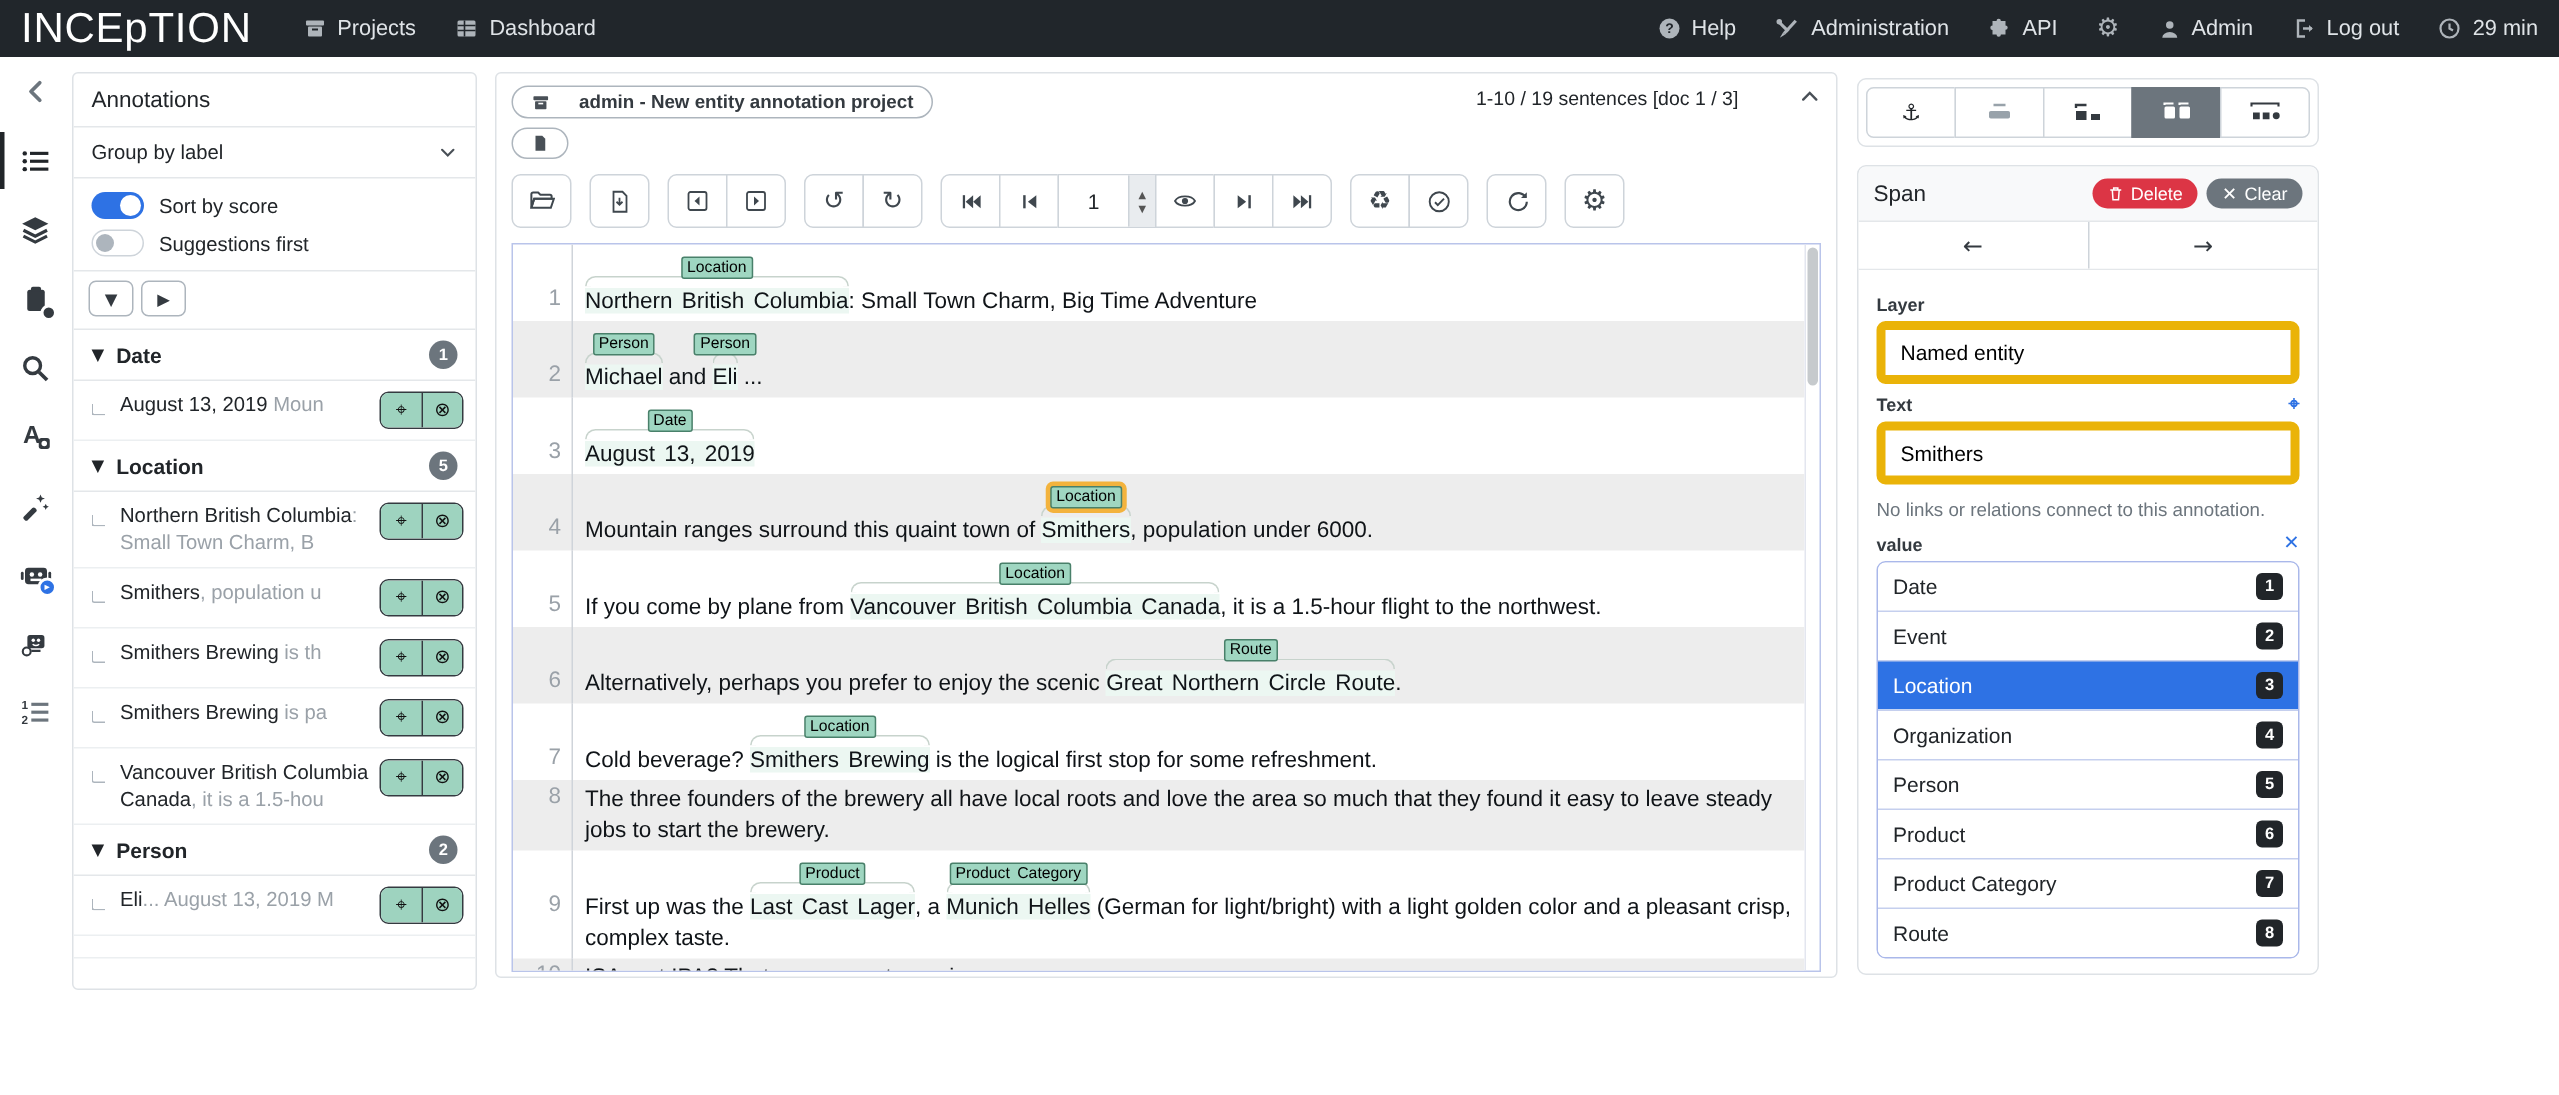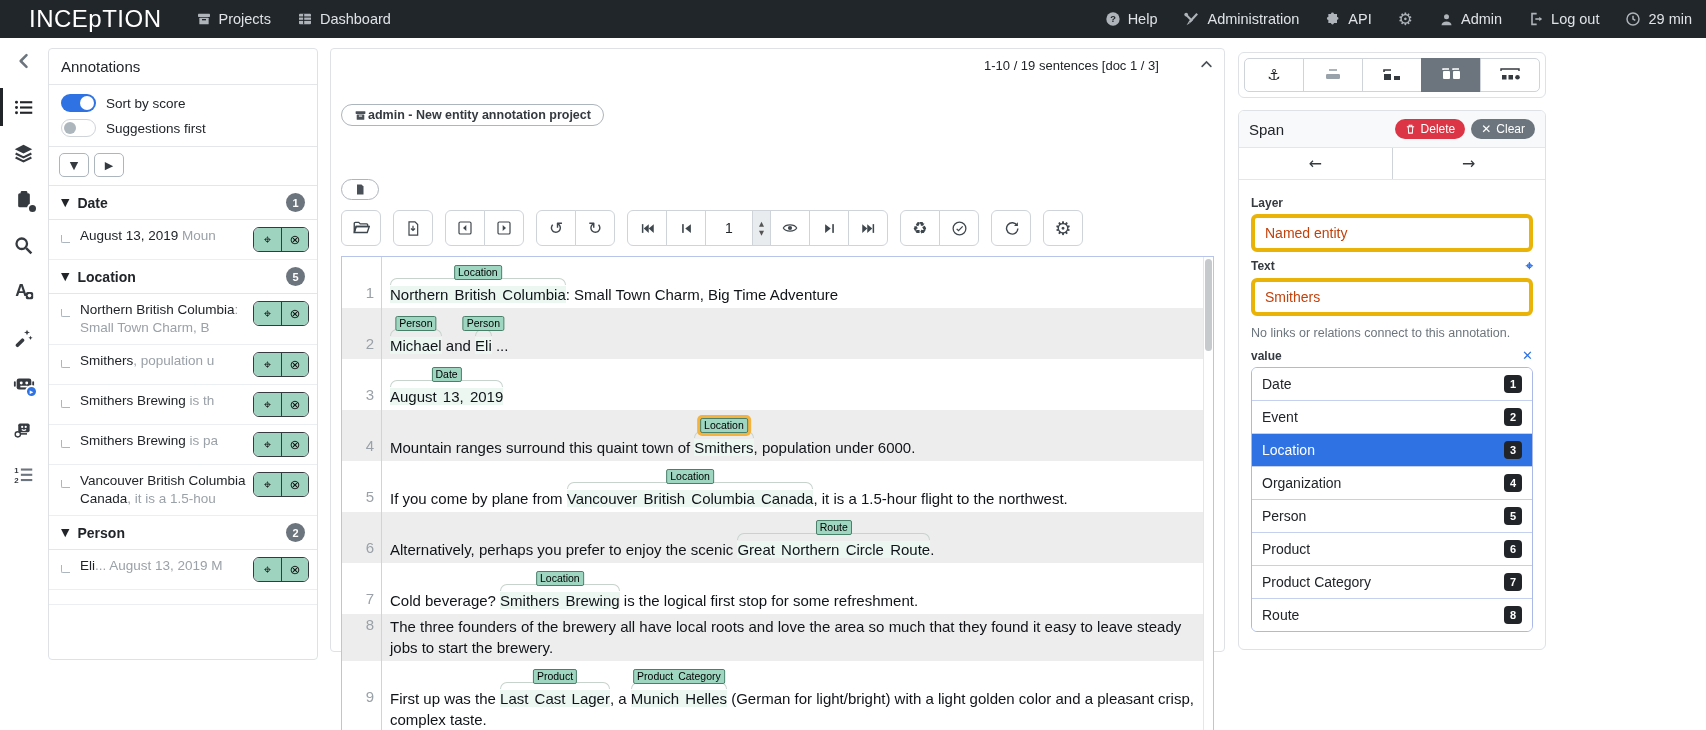--- a/index.html
+++ b/index.html
@@ -12,21 +12,21 @@
     overflow:hidden;
   }
   .glyph { font-family:"DejaVu Sans",sans-serif; }
 
   
   .topbar{
     position:absolute; top:0; left:0; right:0; height:38px;
     background:#21262b; display:flex; align-items:center;
     color:#e9ecef; font-size:14.5px; padding:0 14px;
   }
-  .brand{ font-size:24px; letter-spacing:.5px; color:#fff; margin-right:34px; font-weight:500;margin-left:15px;}
+  .brand{ font-size:28px; letter-spacing:.5px; color:#fff; margin-right:34px; font-weight:500;}
   .tb-item{ display:flex; align-items:center; gap:7px; margin-right:26px; cursor:pointer; color:#dfe3e7;}
   .tb-item svg{ display:block; }
   .tb-right{ margin-left:auto; display:flex; align-items:center; }
   .tb-right .tb-item{ margin-right:0; margin-left:26px; }
   .tb-ico{ color:#9aa1a8; }
 
   
   .rail{ position:absolute; top:38px; left:0; width:47px; bottom:0; background:#fff; }
   .rail-item{ position:relative; width:47px; height:46px; display:flex; align-items:center; justify-content:center; color:#343a40; cursor:pointer;}
   .rail-item.active::before{ content:""; position:absolute; left:0; top:4px; bottom:4px; width:3px; background:#212529;}
@@ -66,21 +66,21 @@
   .itm-btns .tealbtn{ width:27px; height:23px; background:#9ed3bf; border:none; border-left:1px solid #343a40; display:flex; align-items:center; justify-content:center; font-size:13px; color:#111; cursor:pointer; font-family:"DejaVu Sans",sans-serif;}
   .itm-btns .tealbtn:first-child{ border-left:none; }
 
   
   .main-card{
     position:absolute; top:48px; left:330px; width:895px; height:604px;
     background:#fff; border:1px solid #dee2e6; border-radius:4px; padding:8px 10px;
   }
   .mc-top{ display:flex; }
   .crumbs{ display:flex; flex-direction:column; gap:6px; }
-  .pill{ display:inline-flex; align-items:center; gap:1px; border:1px solid #adb5bd; border-radius:12px; padding:3px 12px; font-size:12.5px; font-weight:bold; color:#343a40; background:#fff; width:max-content; cursor:default;margin-top:47px;}
+  .pill{ display:inline-flex; align-items:center; gap:19px; border:1px solid #adb5bd; border-radius:12px; padding:3px 12px; font-size:12.5px; font-weight:bold; color:#343a40; background:#fff; width:max-content; cursor:default;}
   .pagination{ margin-left:auto; display:flex; gap:10px;justify-content:space-between; }
   .pag-text{ width:205px; font-size:13px; color:#212529; line-height:18px; text-align:left;}
   .collapse-btn{ color:#495057; cursor:pointer; height:18px; }
 
   .toolbar{ display:flex; align-items:center; gap:12px; margin-top:10px; }
   .tgroup{ display:flex; }
   .tbtn{
     min-width:40px; height:36px; background:#fff; border:1px solid #ced4da;
     display:flex; align-items:center; justify-content:center; color:#3f474e;
     cursor:pointer; font-size:17px; padding:0 8px;
@@ -134,21 +134,21 @@
   .span-head{ display:flex; align-items:center; padding:8px 10px; background:#f8f9fa; border-bottom:1px solid #e4e7ea;}
   .span-title{ font-size:15px; color:#212529; flex:1;}
   .btn-del{ background:#dc3545; color:#fff; border:none; border-radius:12px; font-size:12px; padding:3px 10px; display:flex; align-items:center; gap:5px; cursor:pointer; margin-right:6px;}
   .btn-clear{ background:#6c757d; color:#fff; border:none; border-radius:12px; font-size:12px; padding:3px 10px; display:flex; align-items:center; gap:5px; cursor:pointer;}
   .nav-arrows{ display:flex; border-bottom:1px solid #e4e7ea;}
   .arrow-btn{ flex:1; height:31px; background:#fff; border:none; border-left:1px solid #ced4da; font-size:16px; color:#343a40; cursor:pointer; font-family:"DejaVu Sans",sans-serif;}
   .arrow-btn:first-child{ border-left:none;}
   .span-body{ padding:10px 12px; }
   .fld-label{ font-size:12px; font-weight:bold; color:#343a40; margin:6px 0 4px; display:flex; align-items:center;}
   .fld-label .spacer{ flex:1; }
-  .fld-box{ border:4px solid #eab308; border-radius:6px; padding:7px 10px; font-size:14px; color:#c2410c; background:#fff; width:100%;}
+  .fld-box{ border:6px solid #eab308; border-radius:6px; padding:7px 10px; font-size:14px; color:#000000; background:#fff; width:100%;}
   .note{ font-size:12.5px; color:#6c757d; margin:10px 0 8px; }
   .blue-ico{ color:#2e72e4; font-size:13px; cursor:pointer; font-family:"DejaVu Sans",sans-serif;}
   .val-list{ border:1px solid #aab8ea; border-radius:6px; overflow:hidden; margin-top:2px;}
   .val-row{ display:flex; align-items:center; padding:7px 10px; border-top:1px solid #c5cfee; font-size:14px; color:#212529; cursor:pointer; background:#fff;}
   .val-row:first-child{ border-top:none; }
   .val-row.selected{ background:#2e72e4; color:#fff; }
   .val-lbl{ flex:1; }
   .val-key{ background:#212529; color:#fff; border-radius:4px; min-width:18px; height:18px; font-size:11px; font-weight:bold; display:flex; align-items:center; justify-content:center; padding:0 4px;}
 </style>
 </head>
@@ -301,20 +301,26 @@
         <text x="4" y="20" font-size="9" font-weight="bold" text-anchor="middle" fill="#343a40">2</text>
         <rect x="9" y="4" width="13" height="2.4" fill="#6c757d"></rect>
         <rect x="9" y="10" width="13" height="2.4" fill="#6c757d"></rect>
         <rect x="9" y="16" width="13" height="2.4" fill="#6c757d"></rect>
       </svg>
   </div>
 </div>
 
 <div class="left-panel">
   <div class="lp-row lp-title">Annotations</div>
+  <div class="lp-row lp-select">
+    <span>Group by label</span>
+    <svg width="13" height="13" viewBox="0 0 24 24">
+        <path d="M5 9l7 7 7-7" stroke="#495057" stroke-width="2.6" fill="none" stroke-linecap="round"></path>
+      </svg>
+  </div>
   <div class="lp-row">
     <div class="toggle-row">
       <span class="switch on"></span>
       <span>Sort by score</span>
     </div>
     <div class="toggle-row" style="margin-bottom:0;">
       <span class="switch off"></span>
       <span>Suggestions first</span>
     </div>
   </div>

